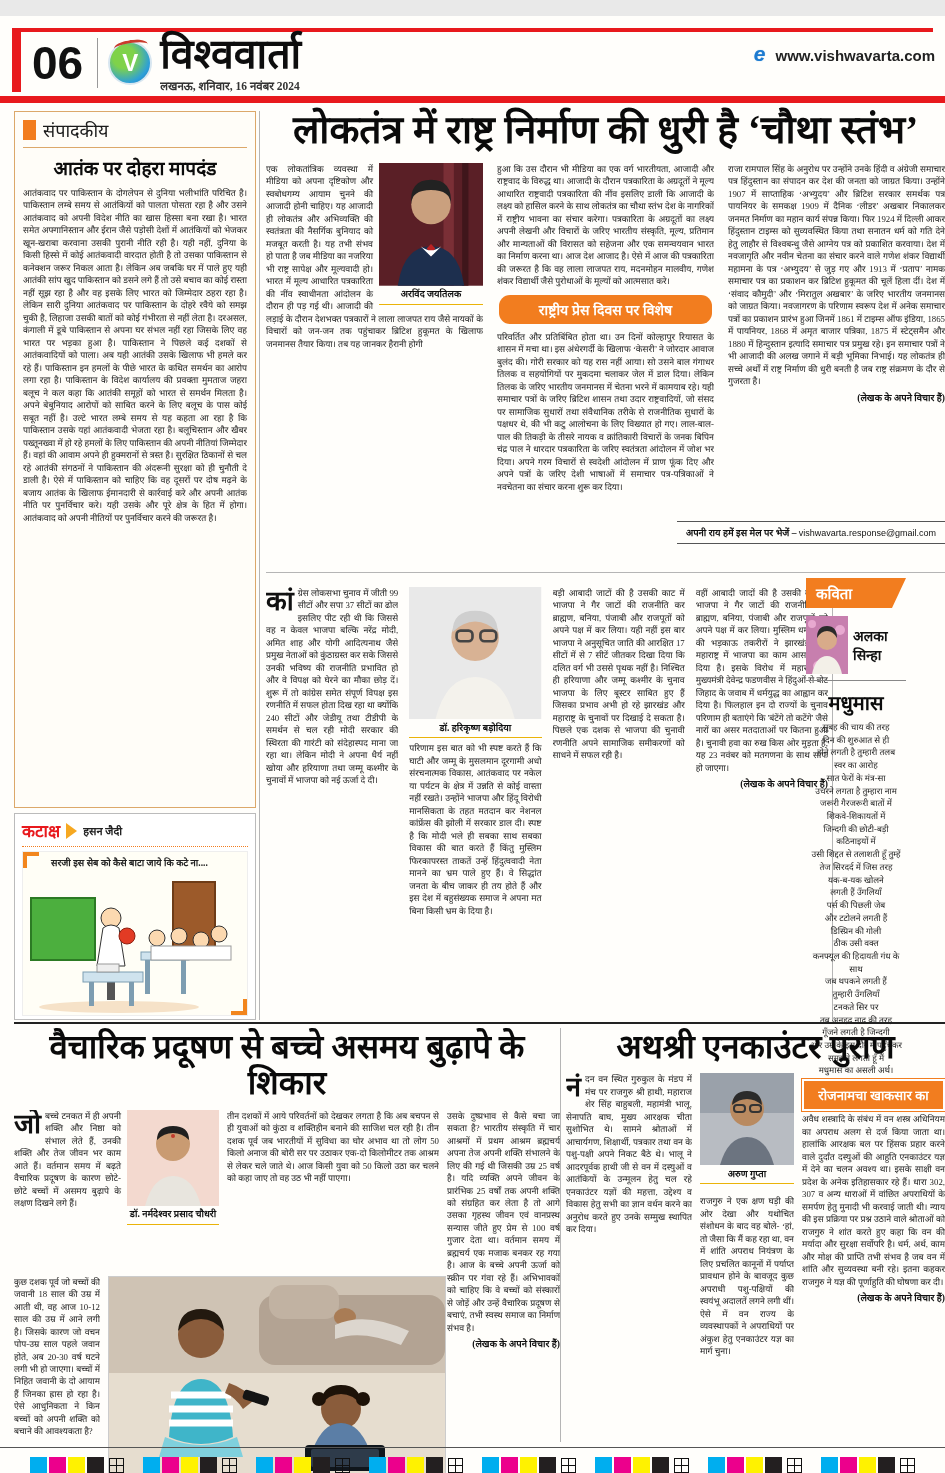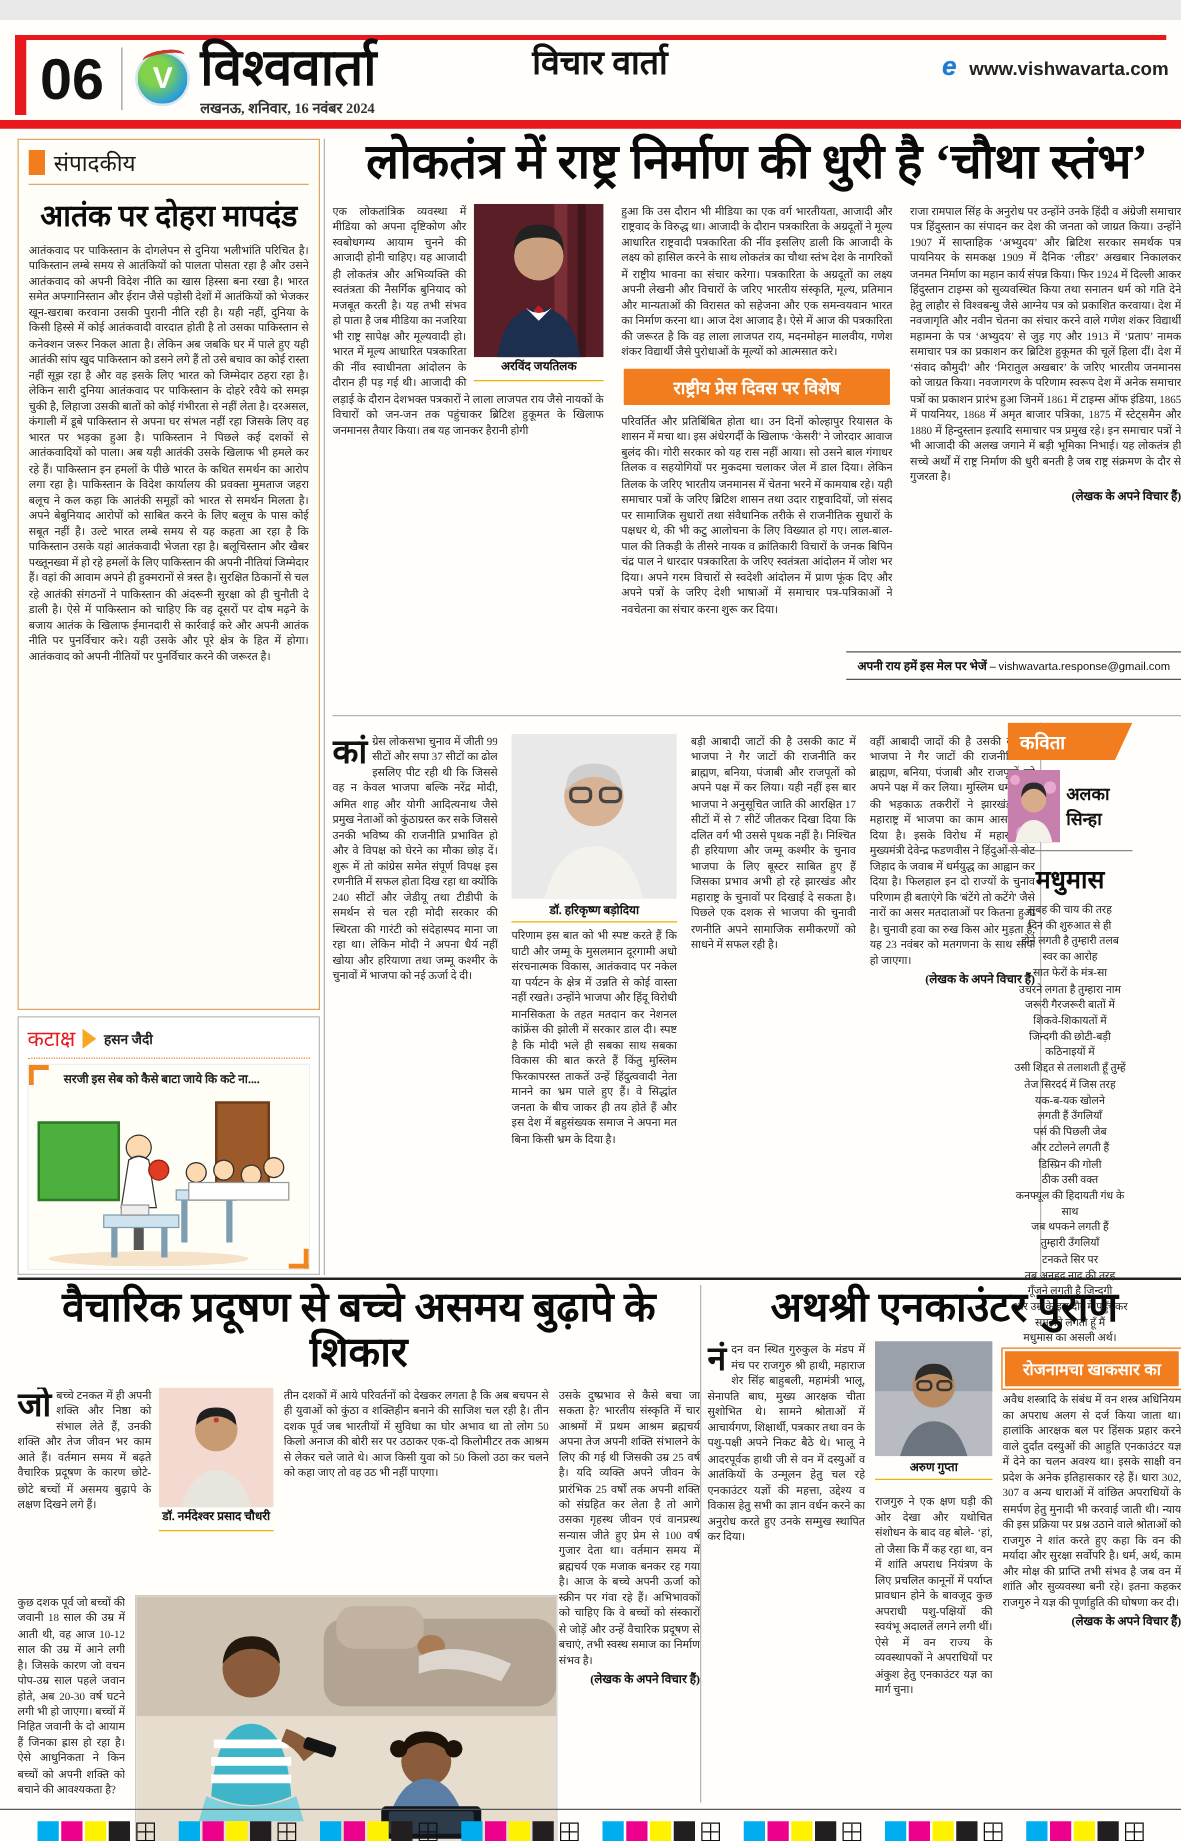--- a/index.html
+++ b/index.html
@@ -40,43 +40,43 @@
   .photo-cap { font-size:9.5px; font-weight:bold; text-align:center; color:#111;
      border-bottom:1px solid #eab308; padding:2px 0 3px; }
   .portrait { display:block; width:100%; }
 
   
   .ed-box { position:absolute; left:14px; top:95px; width:242px; height:697px;
      border:1px solid #dca86a; padding:6px 8px; background:#fffdf8; }
   .ed-label-row { display:flex; align-items:center; gap:7px; border-bottom:1px solid #dca86a; padding-bottom:5px; }
   .ed-label-sq { width:13px; height:20px; background:#f27d1f; }
   .ed-label { font-size:18px; font-weight:normal; color:#1a1a1a; }
-  .ed-headline { font-size:24px; font-weight:bold; text-align:center; color:#0c0c0c; padding:7px 0 6px; }
+  .ed-headline { font-size:19px; font-weight:bold; text-align:center; color:#0c0c0c; padding:7px 0 6px; }
   .ed-body { height:588px; overflow:hidden; }
 
   
   .cartoon-box { position:absolute; left:14px; top:797px; width:242px; height:207px;
      border:1px solid #bbb; background:#fff; padding:5px 7px; }
   .cartoon-title-row { display:flex; align-items:center; gap:6px; border-bottom:1px dotted #f27d1f; padding-bottom:4px; }
-  .cartoon-title { color:#e8191d; font-size:17px; font-weight:normal; }
+  .cartoon-title { color:#e8191d; font-size:17px; font-weight:bold; }
   .cartoon-arrow { width:0; height:0; border-left:11px solid #f6a821; border-top:8px solid transparent; border-bottom:8px solid transparent; }
   .cartoon-artist { font-size:11px; font-weight:bold; color:#222; }
   .cartoon-canvas { position:relative; margin-top:4px; height:165px; border:1px solid #eee; overflow:hidden; }
   .cartoon-caption { position:absolute; left:28px; top:4px; width:180px; font-size:9.5px; font-weight:bold; color:#222; z-index:3; }
   .corner { position:absolute; width:16px; height:16px; border-color:#f2861e; border-style:solid; z-index:4; }
   .corner.tl { left:0; top:0; border-width:4px 0 0 4px; }
   .corner.br { right:0; bottom:0; border-width:0 4px 4px 0; }
 
   
   .lead-art { position:absolute; left:266px; top:92px; width:679px; }
   .lead-headline { font-size:39px; font-weight:bold; text-align:center; color:#0a0a0a; line-height:1.15; }
   .lead-cols { display:flex; gap:14px; margin-top:10px; }
   .lead-col { flex:1; height:352px; overflow:hidden; }
   .lead-photo-wrap { float:right; width:104px; margin:0 0 4px 6px; }
-  .press-banner { margin:7px 2px; padding:5px 4px; font-size:14px; border-radius:1px; }
+  .press-banner { margin:7px 2px; padding:5px 4px; font-size:14px; border-radius:11px; }
   .lead-foot { width:268px; margin-left:auto; margin-top:6px; border-top:1px solid #555; border-bottom:1px solid #555;
      font-size:9.5px; font-weight:bold; text-align:center; padding:4px 0; color:#111; }
   .lead-foot .mail { font-family:"Liberation Sans",sans-serif; font-weight:normal; font-size:9px; }
 
   
   .sec-art { position:absolute; left:266px; top:562px; width:562px; }
   .sec-headline { font-size:33px; font-weight:bold; text-align:center; color:#0a0a0a; line-height:1.1; }
   .sec-cols { display:flex; gap:11px; margin-top:9px; }
   .sec-col { flex:1; height:378px; overflow:hidden; }
   .sec-photo-wrap { width:100%; margin-bottom:4px; }
@@ -129,21 +129,20 @@
   <div class="hdr-redbar"></div>
   <div class="hdr-inner">
     <div class="pageno">06</div>
     <div class="hdr-sep"></div>
     <div class="logo-globe">V</div>
     <div>
       <div class="masthead-name">विश्ववार्ता</div>
       <div class="dateline">लखनऊ,   शनिवार, 16 नवंबर 2024</div>
     </div>
   </div>
-  <div class="hdr-center">विचार वार्ता</div>
   <div class="hdr-site">
     <span class="ie-icon">e</span>
     <span>www.vishwavarta.com</span>
   </div>
 
   <div class="ed-box">
     <div class="ed-label-row">
       <span class="ed-label-sq"></span>
       <span class="ed-label">संपादकीय</span>
     </div>

